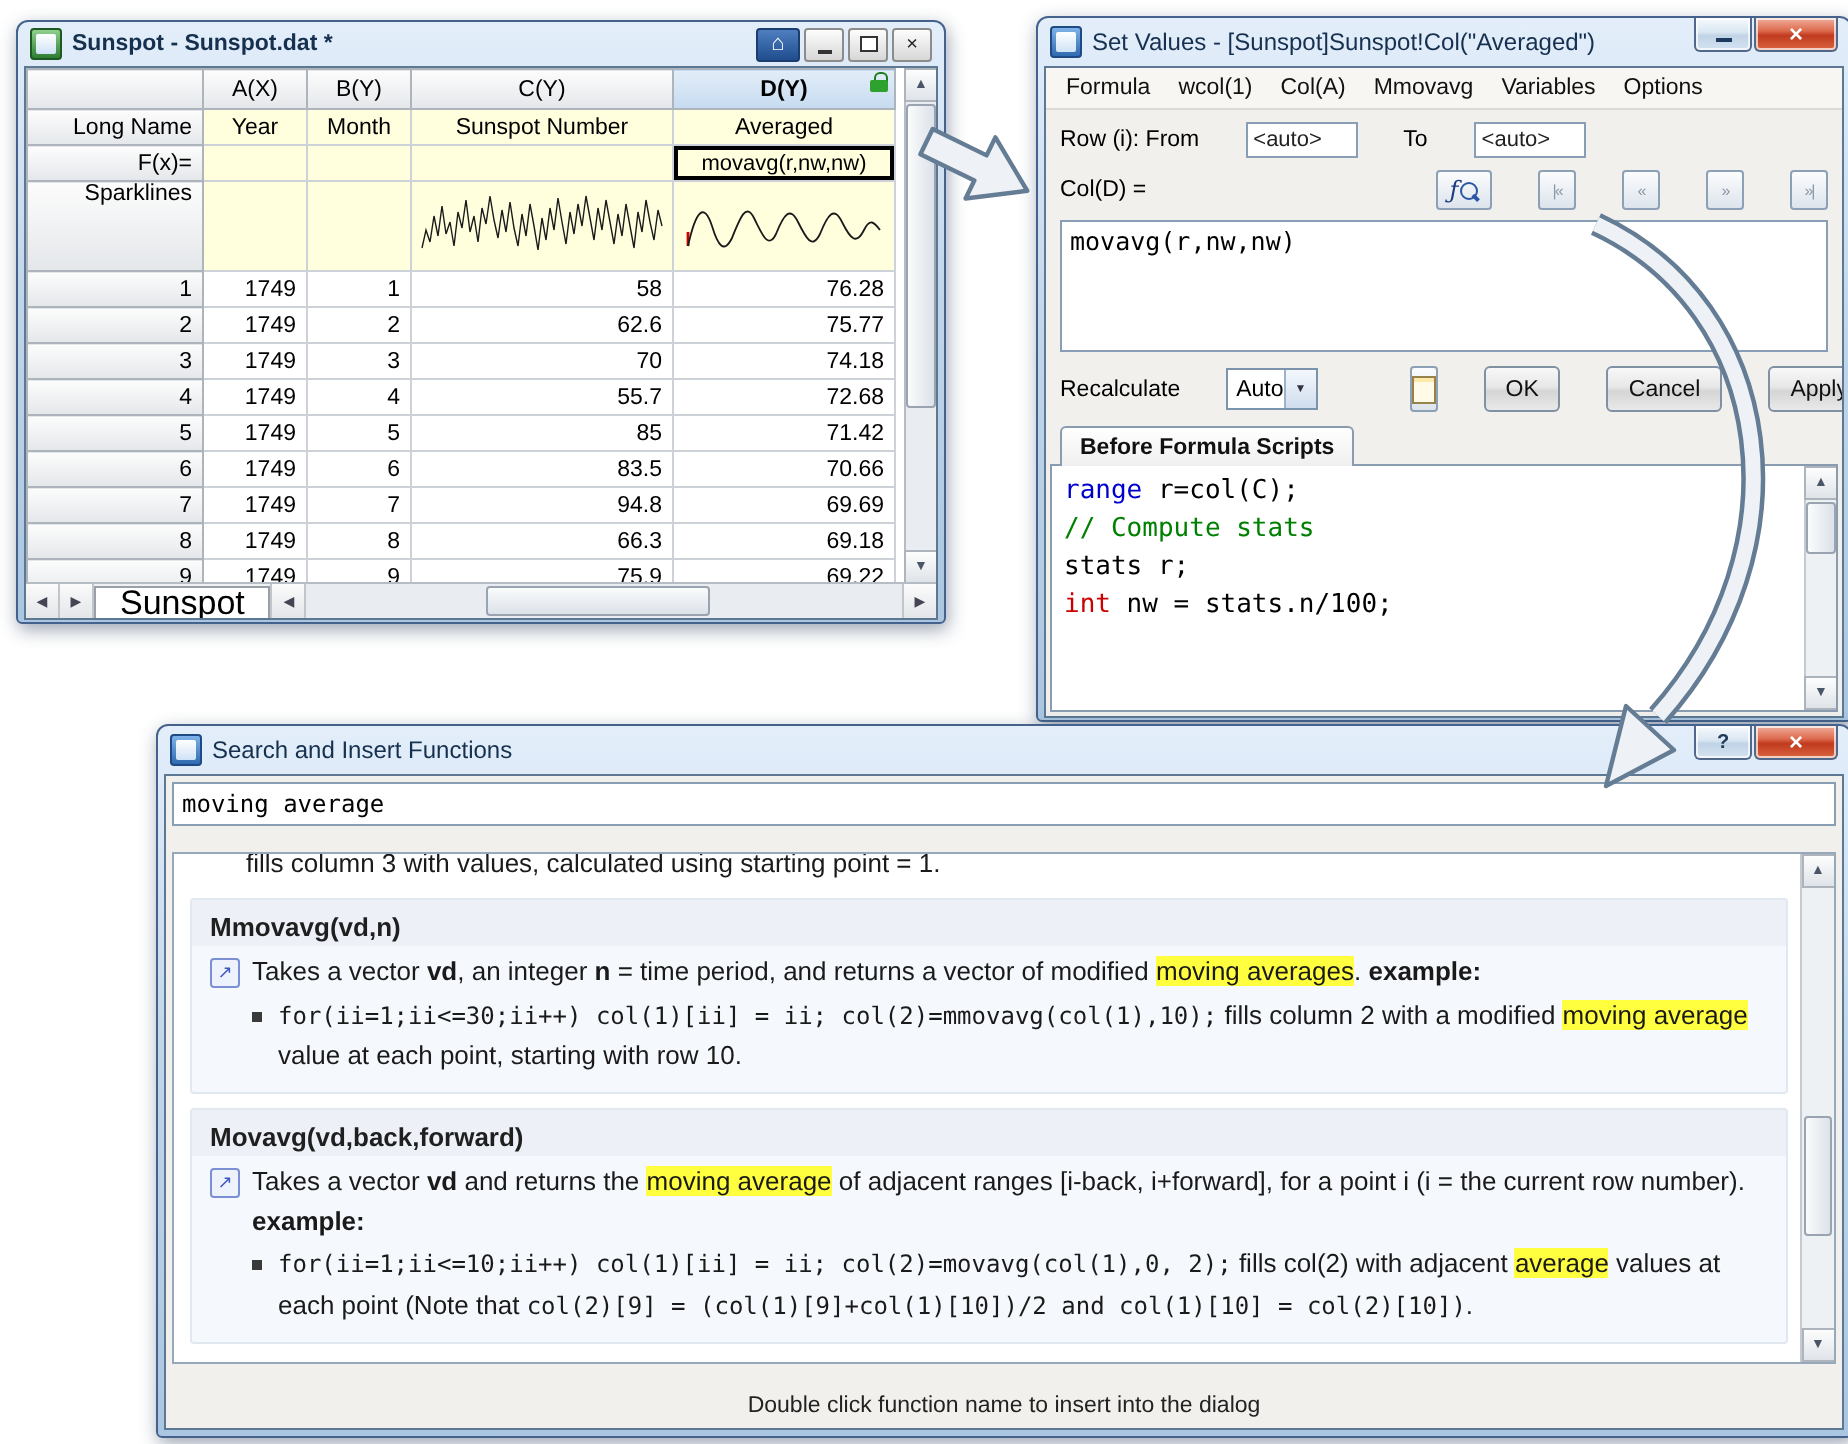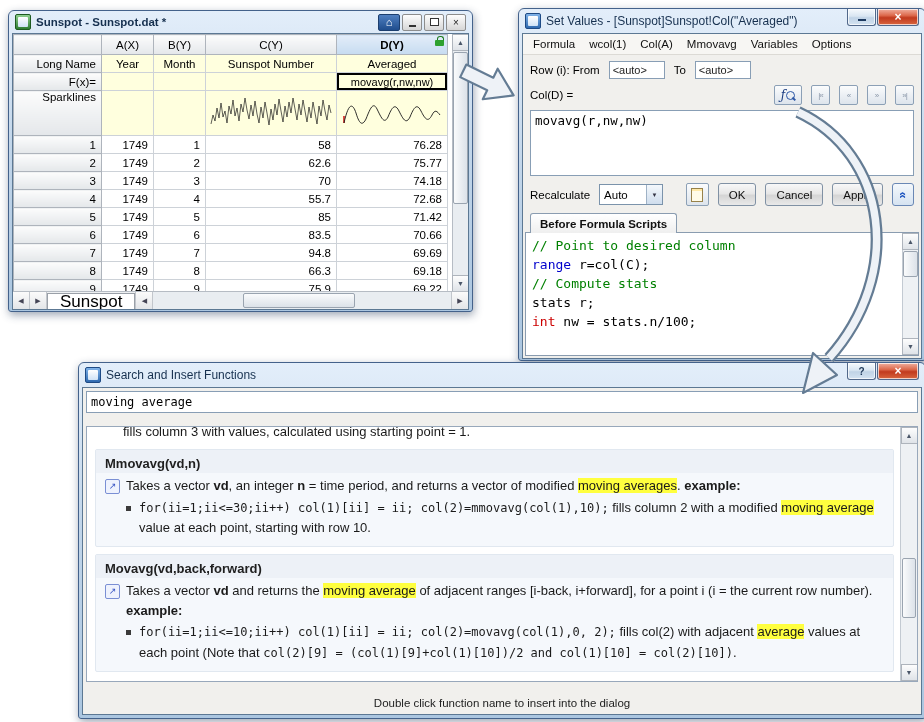--- a/index.html
+++ b/index.html
@@ -72,21 +72,21 @@
   #ws-htrack{flex:1;position:relative;}
   #ws-hthumb{position:absolute;left:30%;width:110px;top:1px;bottom:1px;
     background:linear-gradient(#fafbfc,#dce2e9);border:1px solid #9aa4b0;border-radius:2px;}
 
   
   #sv-window{left:518px;top:8px;width:400px;height:348px;}
   #sv-title{height:24px;}
   #sv-body{height:calc(100% - 24px);background:#f1f0ed;border:1px solid #5c7893;display:flex;flex-direction:column;overflow:hidden;}
   #sv-menubar{height:20px;flex:none;background:#f7f6f3;border-bottom:1px solid #dcdad5;display:flex;align-items:center;padding-left:3px;}
   .menu-item{font-size:11.5px;padding:2px 7px;color:#111;}
-  .sv-row{display:flex;align-items:center;margin:6px 7px 0;font-size:11.5px;gap:9px;flex:none;}
+  .sv-row{display:flex;align-items:center;margin:6px 7px 0;font-size:11.5px;gap:23px;flex:none;}
   .auto-input{width:56px;height:18px;border:1px solid #889eb5;font-size:11px;padding:0 3px;
     font-family:"Liberation Sans",sans-serif;color:#222;background:#fff;box-sizing:border-box;}
   .tool-btn{height:18px;border:1px solid #8ca0b6;border-radius:2px;background:linear-gradient(#fbfcfd,#dde4ec);
     display:flex;align-items:center;justify-content:center;}
   .nav-btn{width:17px;font-size:8px;color:#8a97a8;letter-spacing:-1px;}
   #fx-btn{width:26px;gap:1px;}
   #fx-btn .fx-f{font-family:"DejaVu Serif",serif;font-style:italic;font-size:12px;color:#1a3c80;}
   .mag{width:7px;height:7px;border:1.6px solid #2b56a5;border-radius:50%;position:relative;}
   .mag::after{content:"";position:absolute;width:4px;height:1.6px;background:#2b56a5;transform:rotate(45deg);left:5px;top:6px;}
   #formula-area{margin:5px 7px 0;height:60px;flex:none;border:1px solid #889eb5;
@@ -360,21 +360,20 @@
         <span class="btn">Apply</span>
         <span id="chev-btn">
             <span>«</span>
           </span>
       </div>
       <div id="sv-tabrow">
         <span id="sv-tab">Before Formula Scripts</span>
       </div>
       <div id="script-wrap">
         <div id="script-lines">
-          <div class="code-line"><span class="seg-comment">// Point to desired column</span></div>
           <div class="code-line"><span class="seg-kw">range</span><span> r=col(C);</span></div>
           <div class="code-line"><span class="seg-comment">// Compute stats</span></div>
           <div class="code-line"><span>stats r;</span></div>
           <div class="code-line"><span class="seg-type">int</span><span> nw = stats.n/100;</span></div>
         </div>
         <div id="script-scroll">
           <span class="scr-btn">▲</span>
           <span id="script-thumb"></span>
           <span class="flex-spacer"></span>
           <span class="scr-btn">▼</span>

